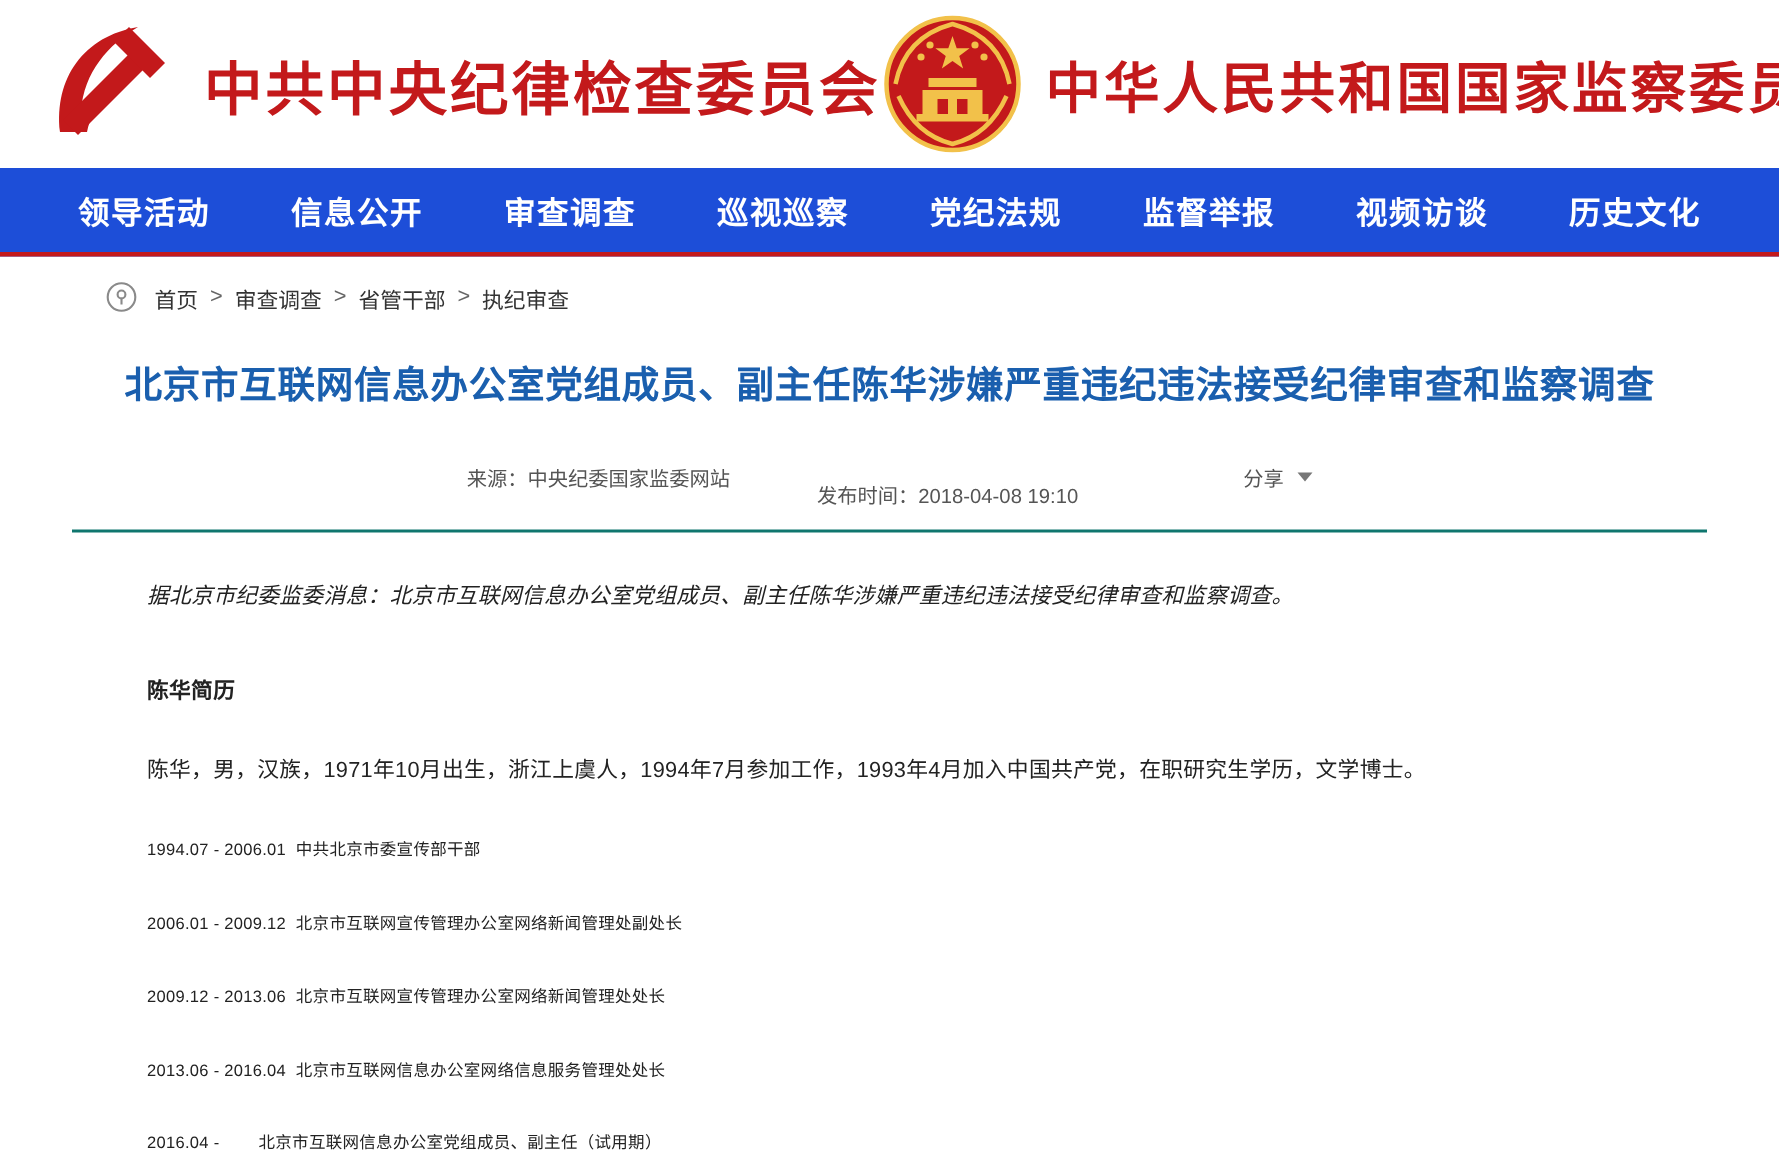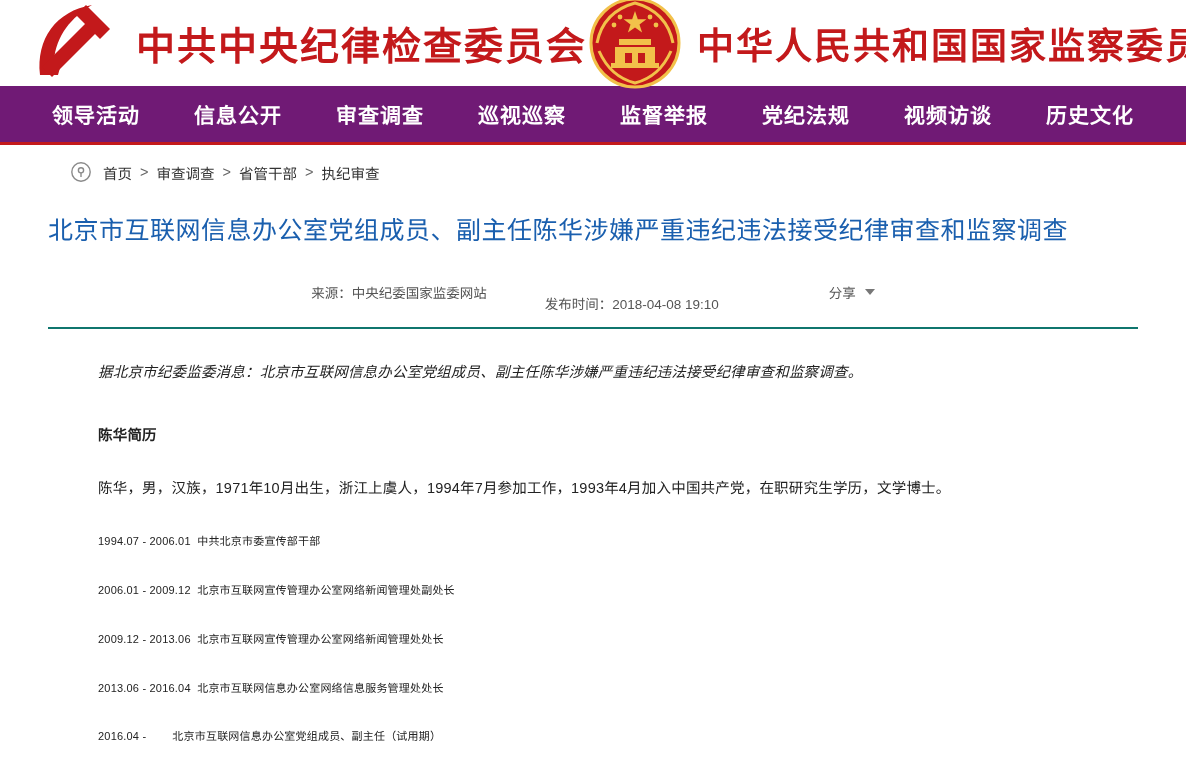--- a/index.html
+++ b/index.html
@@ -11,21 +11,21 @@
   body {
     width: 1186px;
     height: 779px;
     overflow: hidden;
     font-family: "Liberation Sans", "DejaVu Sans", sans-serif;
     color: #333;
   }
 
   
   .site-header {
-    height: 86px;
+    height: 112px;
     display: flex;
     align-items: center;
     justify-content: space-between;
     padding: 0 2px 0 18px;
     box-sizing: border-box;
   }
   .org-block {
     display: flex;
     align-items: center;
   }
@@ -44,21 +44,21 @@
     font-weight: bold;
     letter-spacing: 2px;
     margin-left: 14px;
     white-space: nowrap;
     font-family: "DejaVu Serif", "Liberation Serif", serif;
   }
   .org-title.right-title { font-size: 37px; }
 
   
   .nav-bar {
-    background: #701a75;
+    background: #1d4ed8;
     height: 56px;
     display: flex;
     align-items: center;
     justify-content: center;
     gap: 0;
     border-bottom: 3px solid #c3191b;
   }
   .nav-item {
     color: #ffffff;
     font-size: 21px;
@@ -96,21 +96,22 @@
   }
 
   
   .article {
     padding: 0 48px;
     box-sizing: border-box;
   }
   .article-title {
     color: #1a5fae;
     font-size: 25px;
-    font-weight: normal;
+    font-weight: bold;
+    text-align: center;
     line-height: 1.45;
     margin: 14px 0 0 0;
     letter-spacing: 0.5px;
     font-family: "DejaVu Sans", "Liberation Sans", sans-serif;
   }
   .meta-row {
     display: flex;
     align-items: center;
     justify-content: center;
     gap: 0;
@@ -204,22 +205,22 @@
     <div class="org-title right-title">中华人民共和国国家监察委员会</div>
   </div>
 
 </div>
 
 <nav class="nav-bar">
   <div class="nav-item">领导活动</div>
   <div class="nav-item">信息公开</div>
   <div class="nav-item">审查调查</div>
   <div class="nav-item">巡视巡察</div>
+  <div class="nav-item">党纪法规</div>
   <div class="nav-item">监督举报</div>
-  <div class="nav-item">党纪法规</div>
   <div class="nav-item">视频访谈</div>
   <div class="nav-item">历史文化</div>
 </nav>
 
 <div class="breadcrumb">
   <span class="loc-icon">
     <svg width="22" height="22" viewBox="0 0 22 22" aria-hidden="true">
       <circle cx="11" cy="11" r="9.2" fill="none" stroke="#8a8a8a" stroke-width="1.4"></circle>
       <circle cx="11" cy="9.3" r="2.6" fill="none" stroke="#8a8a8a" stroke-width="1.4"></circle>
       <path d="M11 11.9 L11 16" stroke="#8a8a8a" stroke-width="1.4" fill="none"></path>

